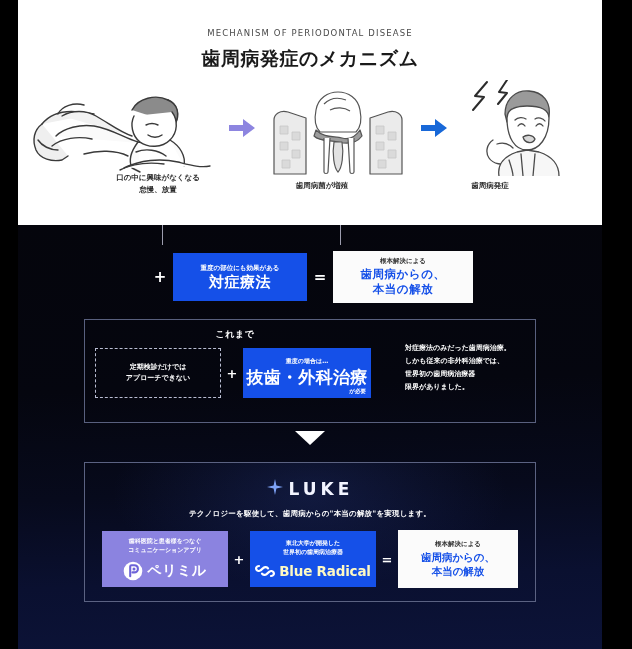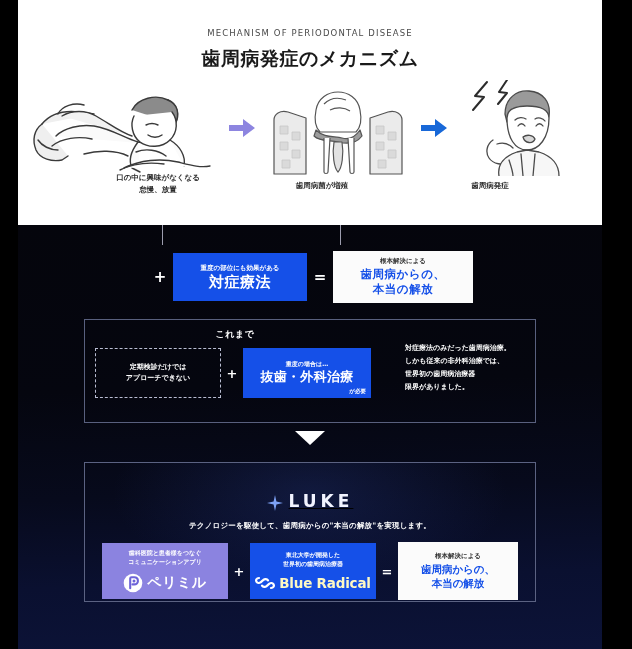--- a/index.html
+++ b/index.html
@@ -260,21 +260,21 @@
   }
   #surgery-sub {
     font-size: 6px;
     font-weight: bold;
     color: #ffffff;
     line-height: 1.2;
     margin-bottom: 1px;
     white-space: nowrap;
   }
   #surgery-main {
-    font-size: 13px;
+    font-size: 17px;
     font-weight: bold;
     color: #ffffff;
     letter-spacing: 0.3px;
     white-space: nowrap;
   }
   #surgery-note {
     position: absolute;
     right: 5px;
     bottom: 3px;
     font-size: 5.5px;
@@ -312,25 +312,24 @@
     left: 66px;
     top: 237px;
     width: 452px;
     height: 140px;
     border: 1px solid #5b6282;
     box-sizing: border-box;
     background: radial-gradient(ellipse at 50% 22%, rgba(40,60,140,.30) 0%, rgba(10,14,40,0) 62%);
   }
   #luke-brand {
     display: flex;
-    align-items: flex-end;
-    justify-content: center;
-    margin-top: 28px;
+    align-items: flex-start;
+    justify-content: center;
+    margin-top: 16px;
     gap: 6px;
-    text-decoration: underline;
   }
   #luke-word {
     font-size: 17px;
     font-weight: bold;
     color: #f2f4ff;
     letter-spacing: 4px;
     font-family: "DejaVu Sans", "Liberation Sans", sans-serif;
   }
   #luke-tagline {
     text-align: center;

